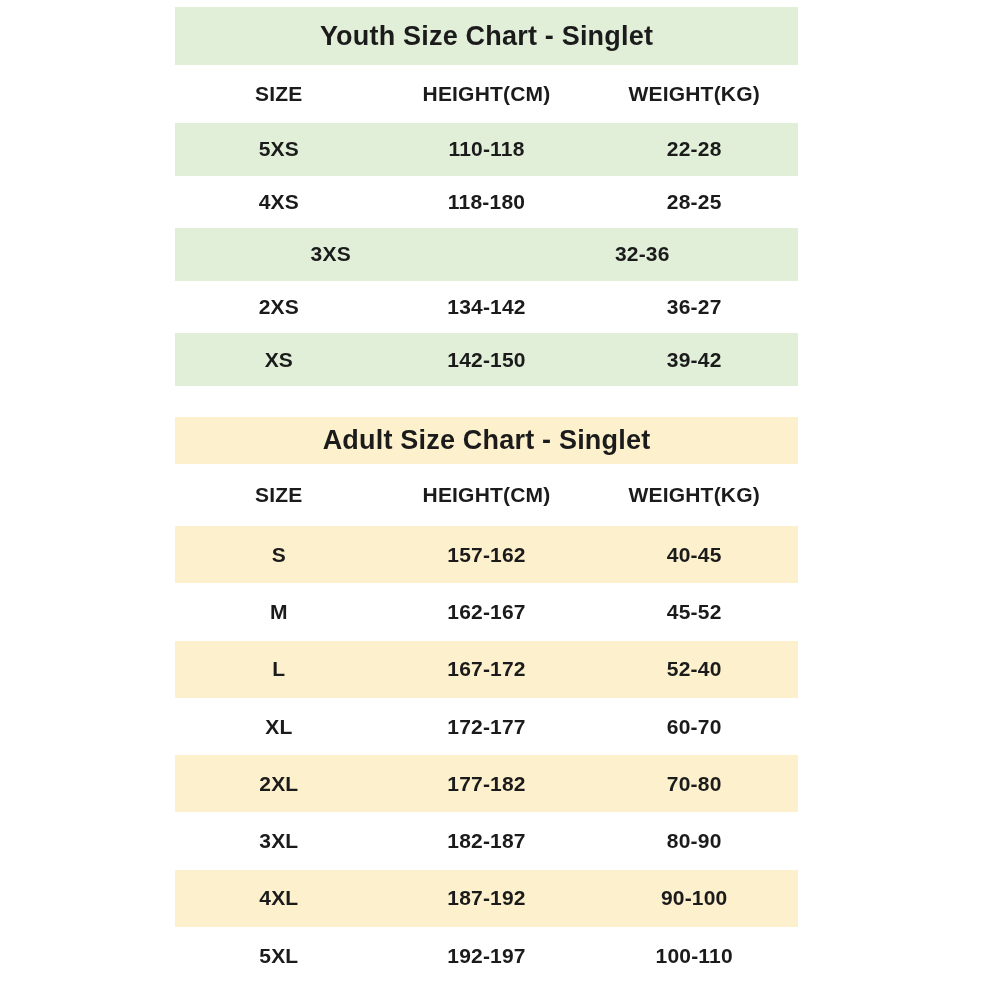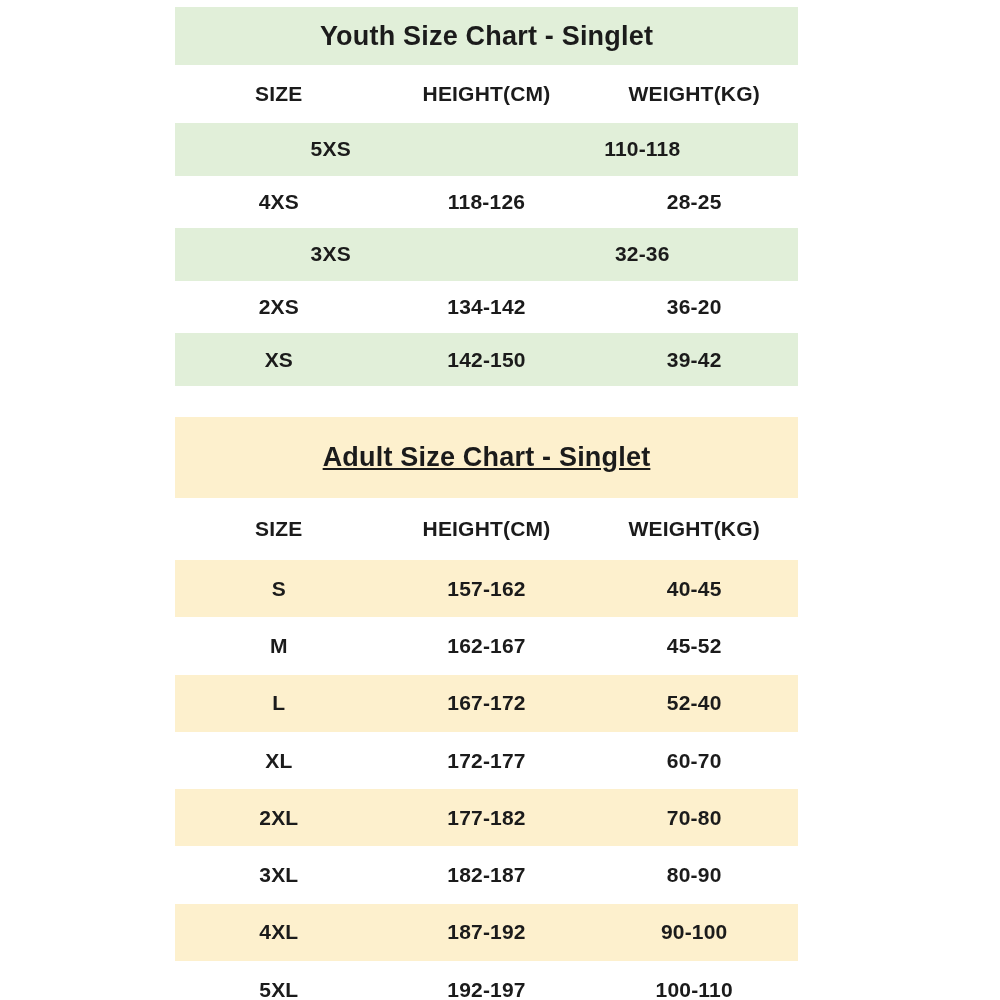--- a/index.html
+++ b/index.html
@@ -20,21 +20,21 @@
   }
   .title-band {
     display: flex;
     align-items: center;
     justify-content: center;
     font-weight: 700;
     font-size: 27px;
     letter-spacing: 0.2px;
   }
   .youth .title-band { height: 58px; background: var(--youth-band, #e1efd9); }
-  .adult .title-band { height: 81px; background: var(--adult-band, #fdf0cd); text-decoration: underline; }
+  .adult .title-band { height: 47px; background: var(--adult-band, #fdf0cd); }
   .hrow, .drow {
     display: flex;
     width: 100%;
   }
   .youth .hrow { height: 58px; }
   .adult .hrow { height: 62px; }
   .youth .drow { height: 52.6px; }
   .adult .drow { height: 57.3px; }
   .cell {
     flex: 1 1 0;
@@ -60,34 +60,35 @@
       <div class="title-band">Youth Size Chart - Singlet</div>
       <div class="hrow">
         <div class="cell">SIZE</div>
         <div class="cell">HEIGHT(CM)</div>
         <div class="cell">WEIGHT(KG)</div>
       </div>
       <div class="rows">
         <div class="drow">
           <div class="cell">5XS</div>
           <div class="cell">110-118</div>
+          <div class="cell">22-28</div>
         </div>
         <div class="drow">
           <div class="cell">4XS</div>
-          <div class="cell">118-126</div>
+          <div class="cell">118-180</div>
           <div class="cell">28-25</div>
         </div>
         <div class="drow">
           <div class="cell">3XS</div>
           <div class="cell">32-36</div>
         </div>
         <div class="drow">
           <div class="cell">2XS</div>
           <div class="cell">134-142</div>
-          <div class="cell">36-20</div>
+          <div class="cell">36-27</div>
         </div>
         <div class="drow">
           <div class="cell">XS</div>
           <div class="cell">142-150</div>
           <div class="cell">39-42</div>
         </div>
       </div>
     </section>
 
     <div class="section-gap"></div>

